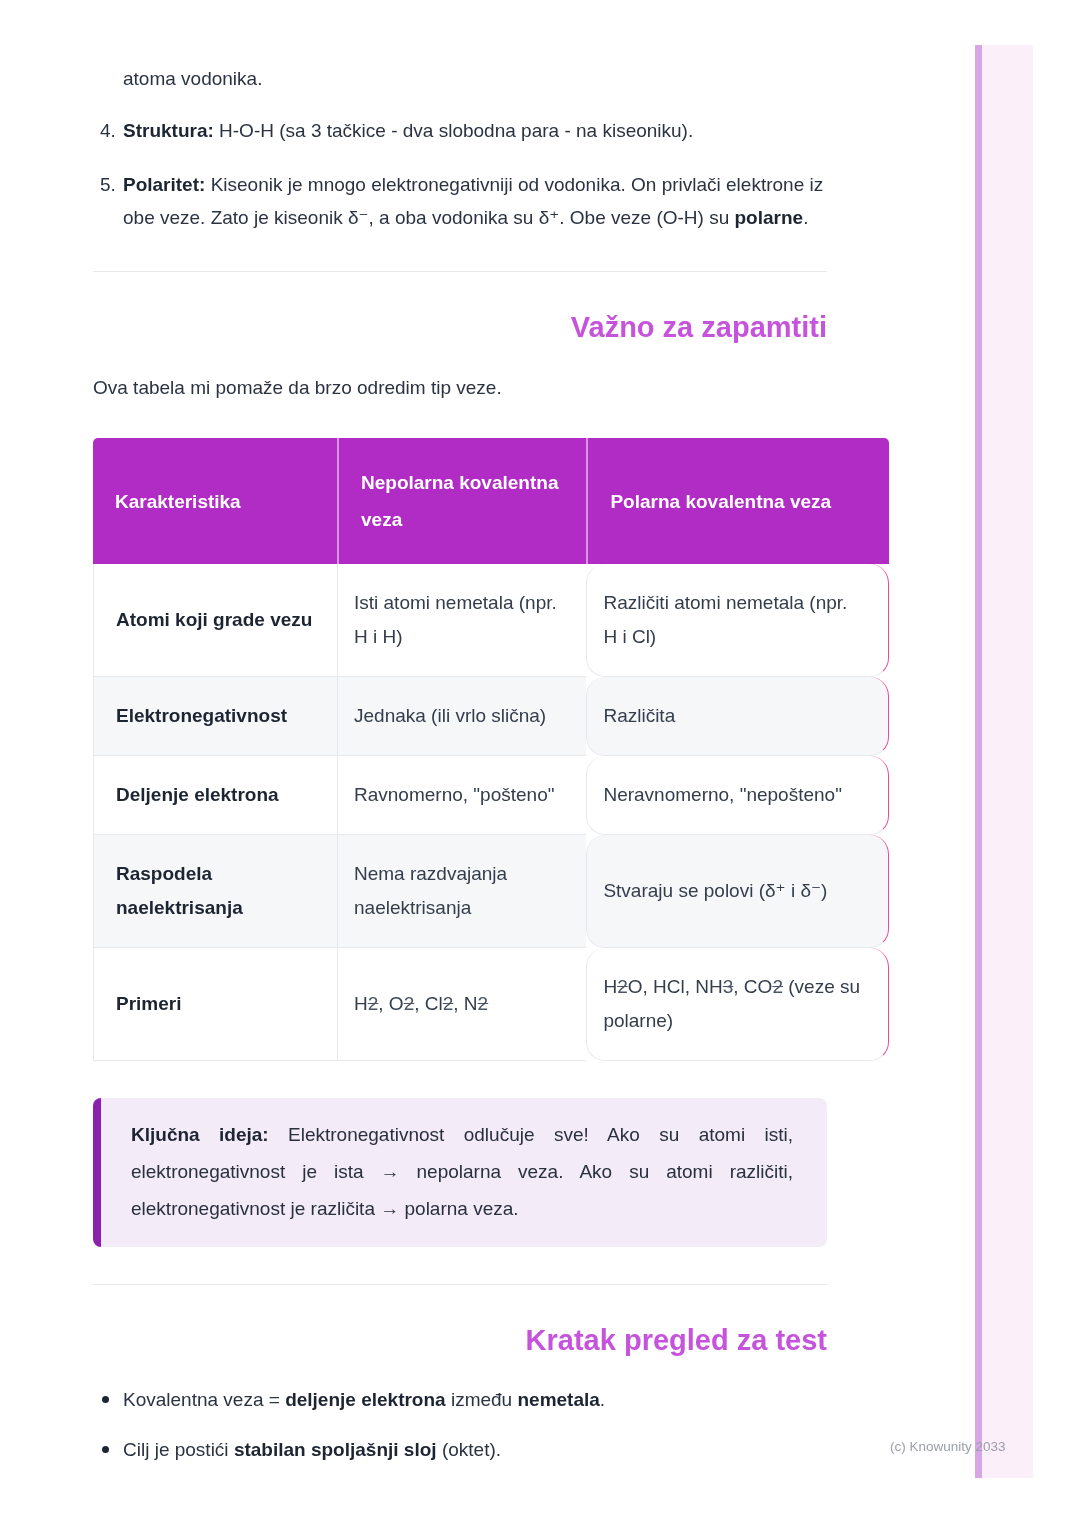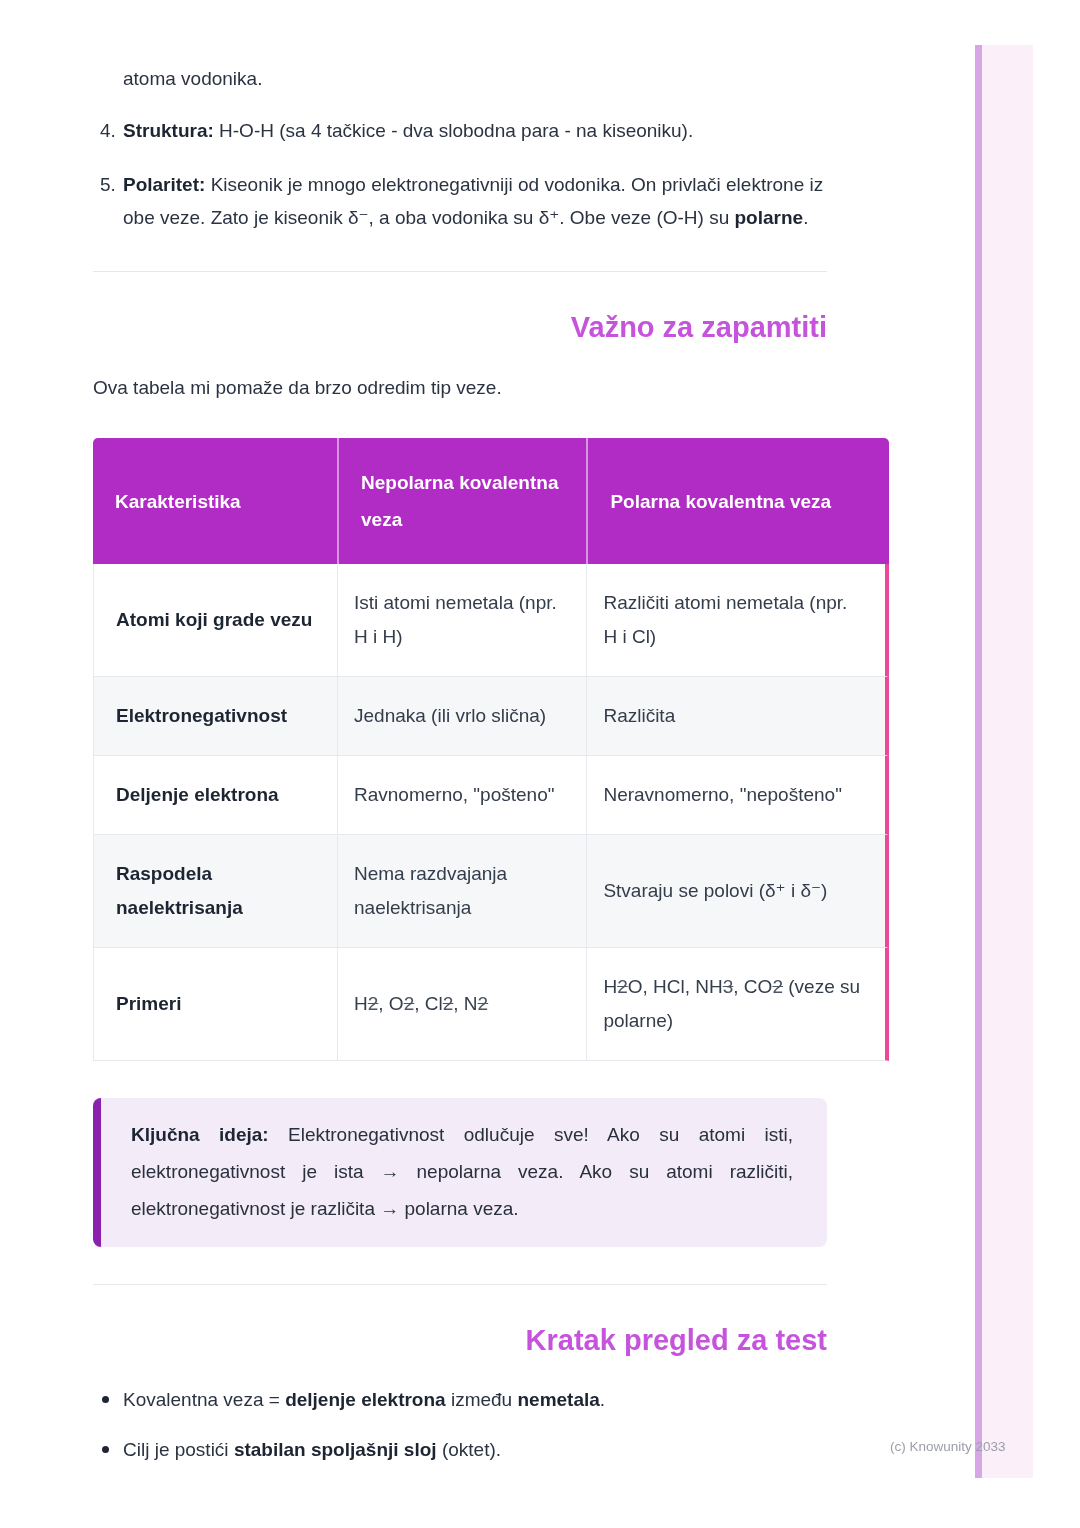--- a/index.html
+++ b/index.html
@@ -47,21 +47,21 @@
   table.cmp thead th:first-child{border-top-left-radius:5px;}
   table.cmp thead th:last-child{border-top-right-radius:5px;}
   table.cmp tbody td{
     padding:22px 22px;vertical-align:middle;
     line-height:34px;color:#343d4c;
     border-bottom:1px solid #e8e9ee;
     background:#ffffff;
   }
   table.cmp tbody td + td{border-left:1px solid #e8e9ee;padding-left:16px;}
   table.cmp tbody td:first-child{border-left:1px solid #e8e9ee;font-weight:700;color:#1d2533;}
-  table.cmp tbody td:last-child{border-right:4px solid #ec4899;}
+  table.cmp tbody td:last-child{border-right:1px solid #ec4899;border-radius:19px;}
   table.cmp tbody tr:nth-child(even) td{background:#f6f7f9;}
   .col1{width:225px;} .col2{width:230px;} .col3{width:279px;}
 
   .callout{
     position:relative;
     margin-top:37px;
     background:#f4ebf8;
     border-radius:8px;
     overflow:hidden;
   }
@@ -99,21 +99,21 @@
 </head>
 <body>
 
 <div class="page">
   <div class="content">
 
     <p class="cont-line">atoma vodonika.</p>
 
     <div class="list-item">
       <span class="list-num">4.</span>
-      <p class="list-text" style="margin:0"><span class="b">Struktura:</span><span> H-O-H (sa 4 tačkice - dva slobodna para - na kiseoniku).</span></p>
+      <p class="list-text" style="margin:0"><span class="b">Struktura:</span><span> H-O-H (sa 3 tačkice - dva slobodna para - na kiseoniku).</span></p>
     </div>
 
     <div class="list-item">
       <span class="list-num">5.</span>
       <p class="list-text" style="margin:0"><span class="b">Polaritet:</span><span> Kiseonik je mnogo elektronegativniji od vodonika. On privlači elektrone iz obe veze. Zato je kiseonik δ⁻, a oba vodonika su δ⁺. Obe veze (O-H) su </span><span class="b">polarne</span><span>.</span></p>
     </div>
 
     <hr class="divider">
 
     <h2 class="h-accent">Važno za zapamtiti</h2>

